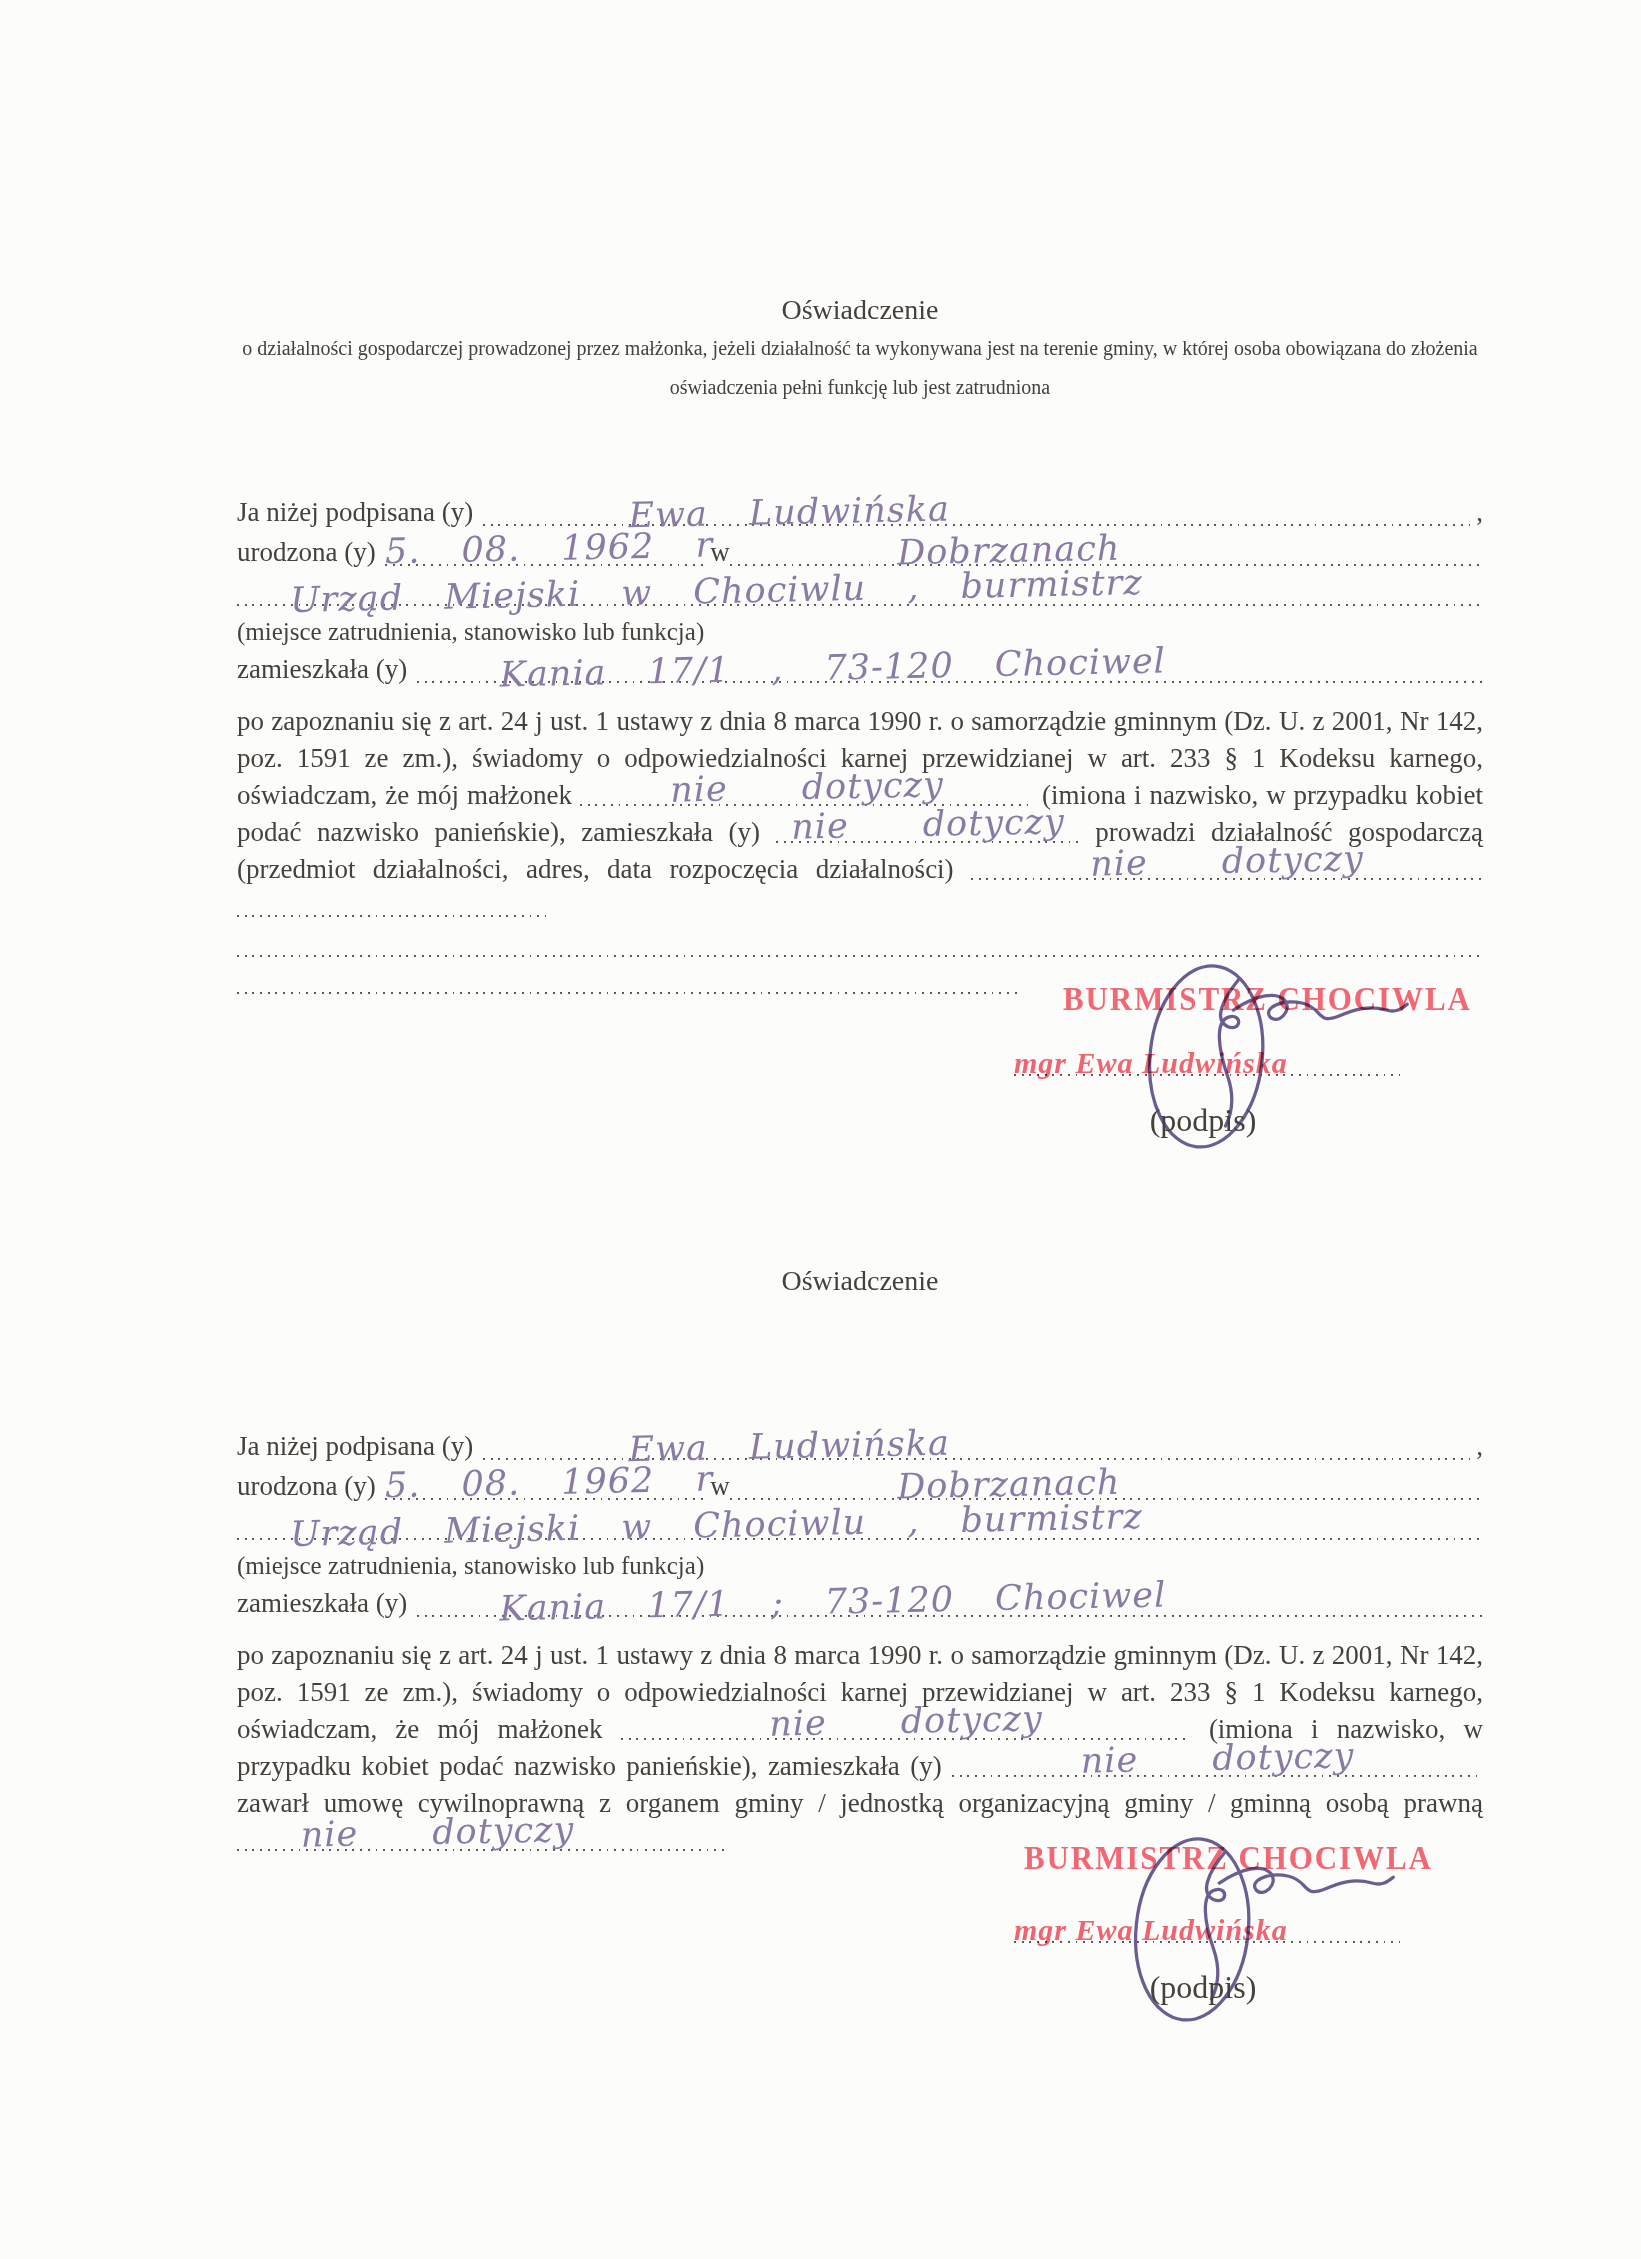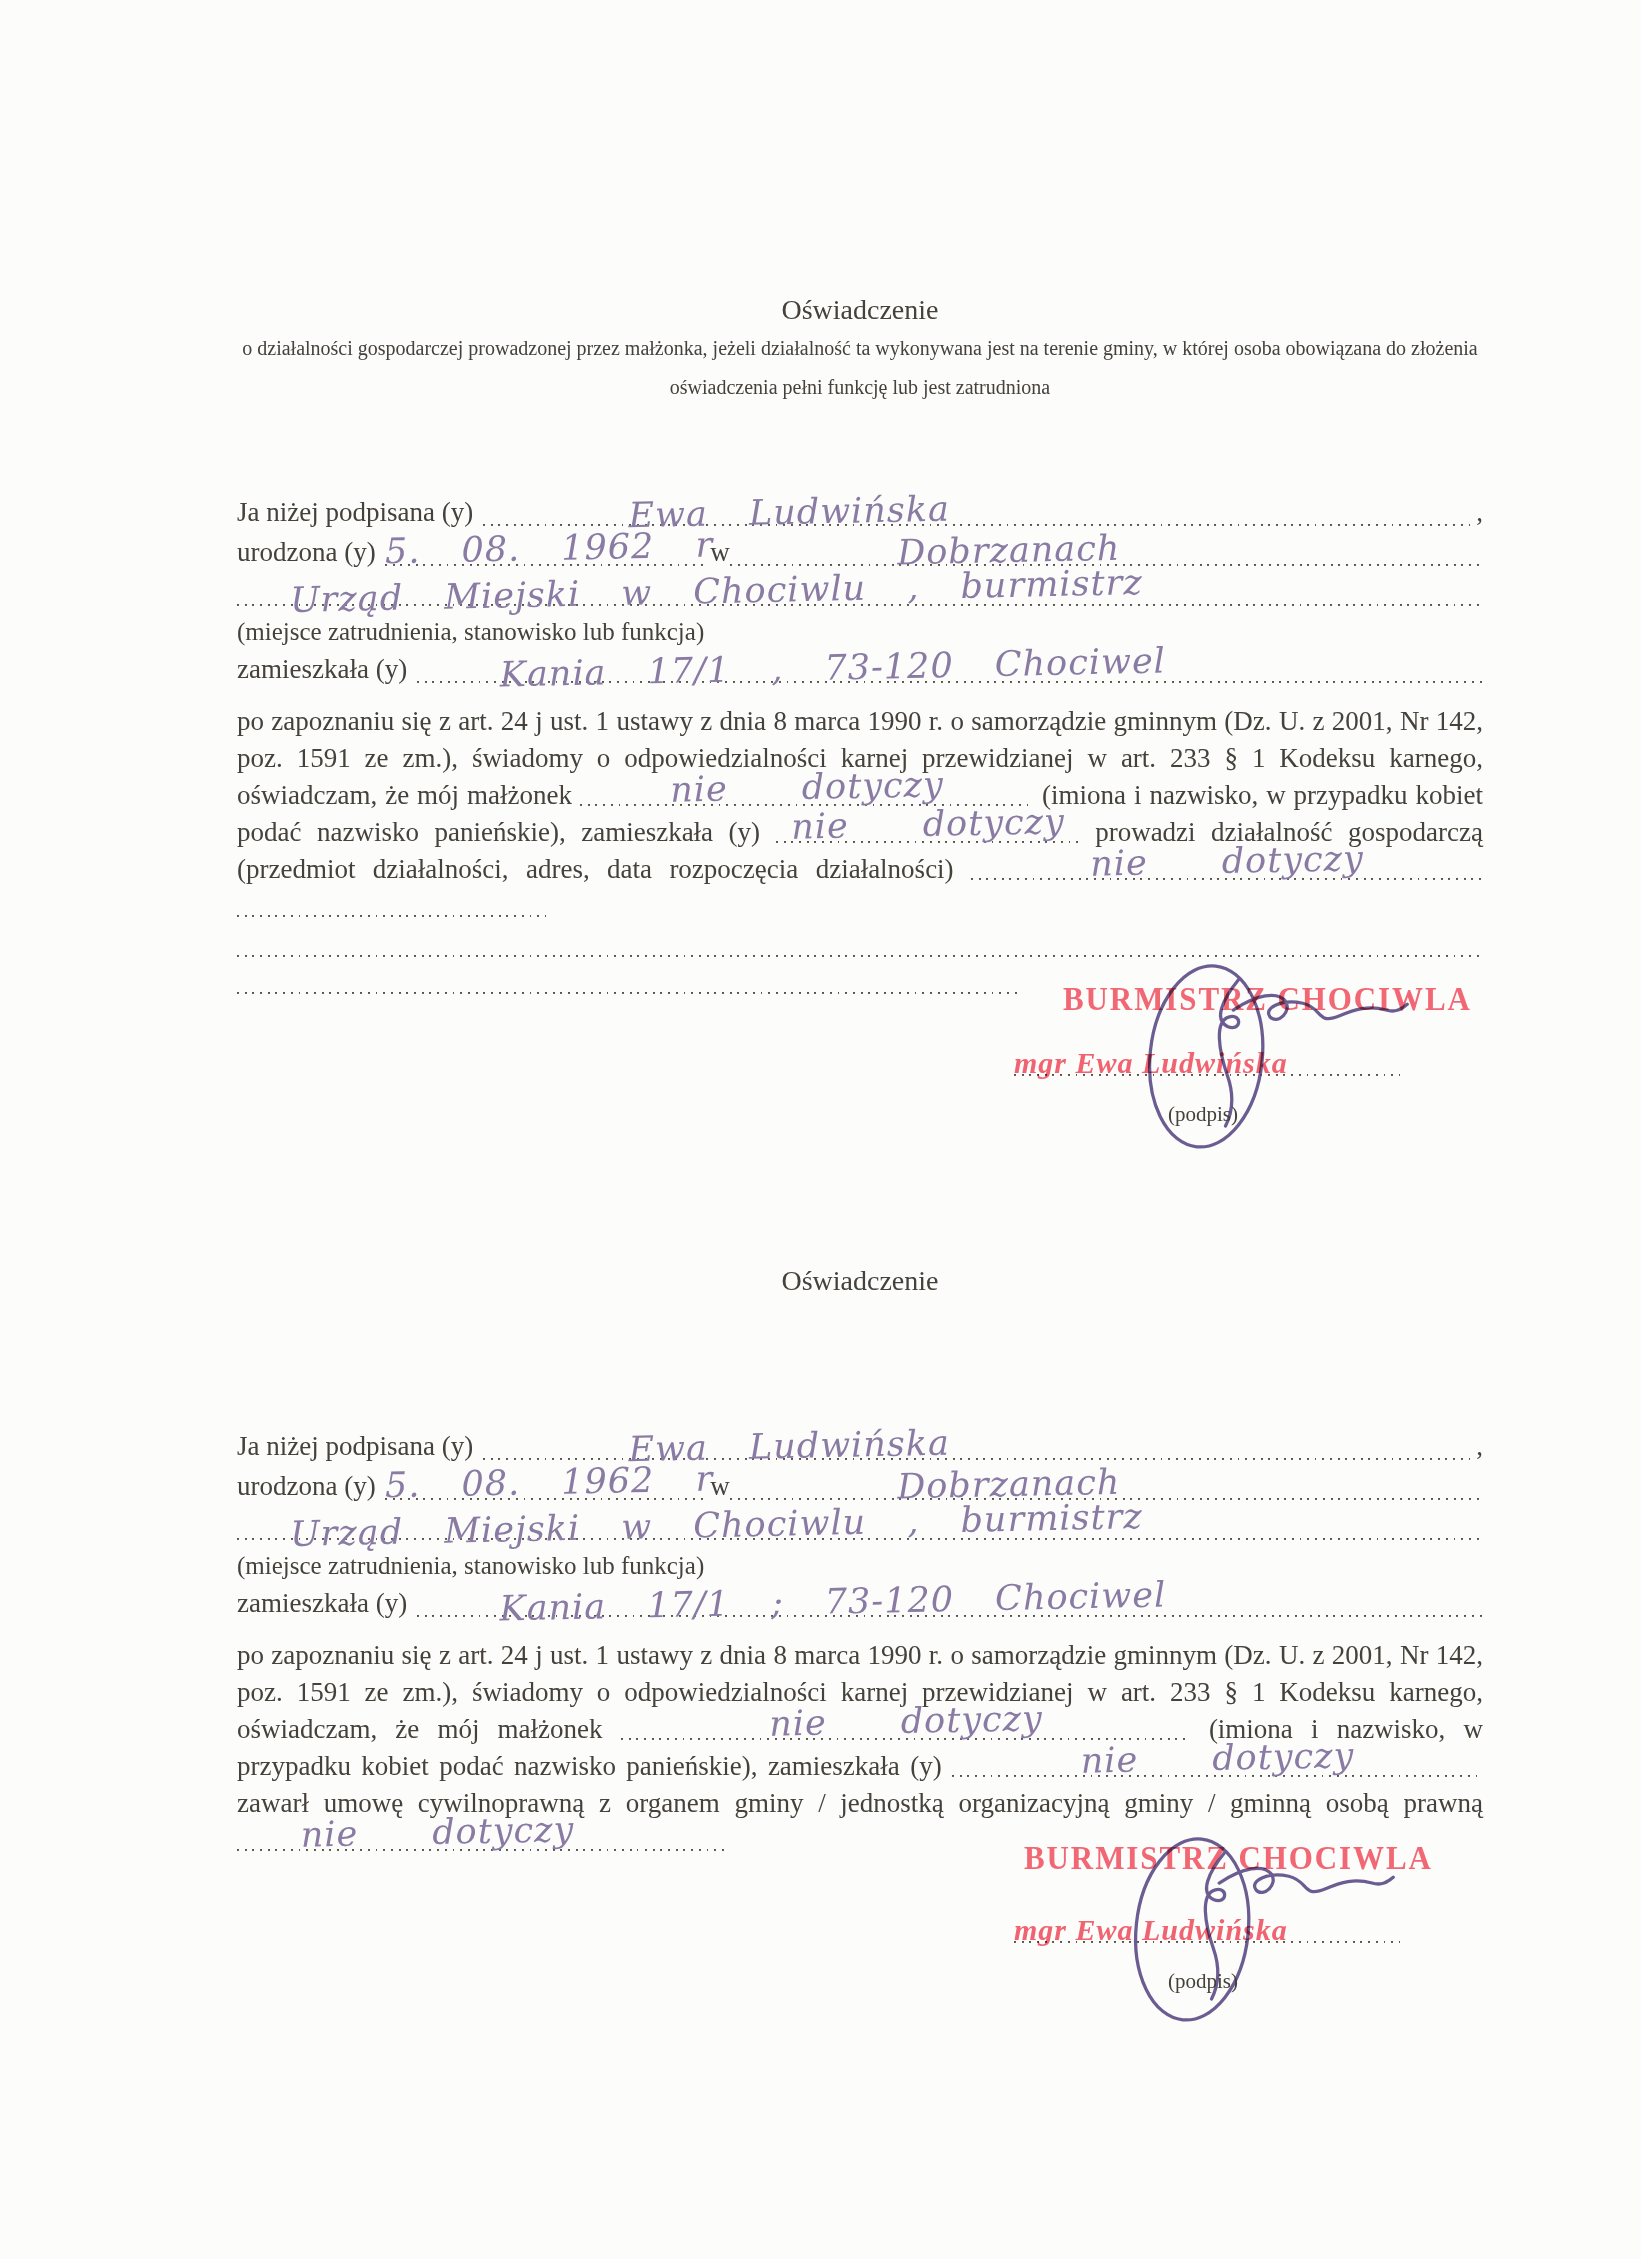--- a/index.html
+++ b/index.html
@@ -74,21 +74,21 @@
   .namewrap{
     position:absolute;left:777px;top:75px;width:386px;height:37px;text-align:left;
     background-image:repeating-linear-gradient(to right,var(--dots) 0 1.9px,transparent 1.9px 7.7px);
     background-size:100% 1.9px;background-repeat:no-repeat;background-position:left bottom 4.8px;
   }
   .sname{
     display:inline-block;position:relative;top:1.9px;white-space:nowrap;
     font-weight:bold;font-style:italic;font-size:30px;letter-spacing:1px;
     color:var(--stamp);mix-blend-mode:multiply;opacity:.95;
   }
-  .podpis{position:absolute;left:821px;top:133px;width:290px;text-align:center;font-size:21px}
+  .podpis{position:absolute;left:821px;top:133px;width:290px;text-align:center;font-size:32px}
   .sig{position:absolute;left:888px;top:-19.3px;mix-blend-mode:multiply;opacity:.95}
   .sig ellipse,.sig path{stroke:var(--signature);stroke-width:3.4;fill:none;stroke-linecap:round}
   .stamp2 .office{left:787px;top:0}
   .stamp2 .namewrap{top:73px}
   .stamp2 .podpis{top:131px}
   .stamp2 .sig{left:874px;top:-15.4px}
 </style>
 </head>
 <body>
 

